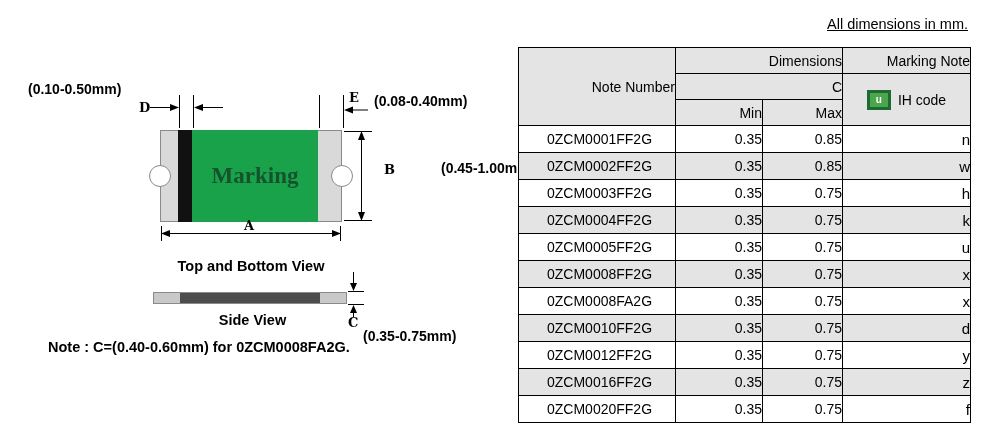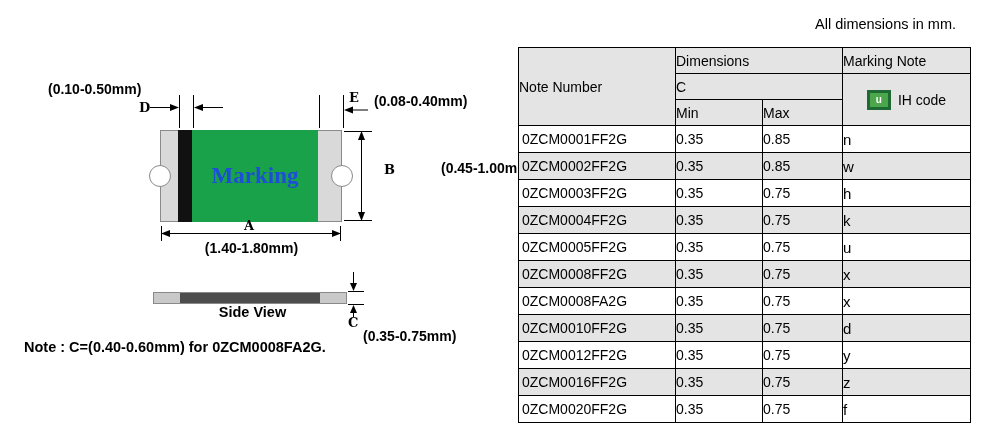--- a/index.html
+++ b/index.html
@@ -24,54 +24,54 @@
 
   .comp-outer { left:160px; top:130px; width:182px; height:92px; background:#d9d9d9; border:1px solid #8a8a8a; }
   .comp-stripe { left:178px; top:130px; width:14px; height:92px; }
   .comp-green { left:192px; top:130px; width:126px; height:92px; }
   .notch { width:22px; height:22px; border-radius:50%; background:#fff; border:1px solid #8a8a8a; }
   .notch-left { left:149px; top:165px; }
   .notch-right { left:331px; top:165px; }
   .marking {
     left:192px; top:130px; width:126px; height:92px;
     display:flex; align-items:center; justify-content:center;
-    color:#1d4ed8; font-family:"Liberation Serif", serif; font-size:23px; font-weight:bold;
+    color:#14532d; font-family:"Liberation Serif", serif; font-size:23px; font-weight:bold;
   }
   .side-outer { left:153px; top:292px; width:194px; height:12px; background:#c9c9c9; border:1px solid #8a8a8a; }
   .side-dark  { left:180px; top:293px; width:140px; height:10px; }
 
   .note { font-weight:bold; font-size:14.5px; white-space:nowrap; }
   .units { font-size:14.5px; white-space:nowrap; }
 
   
   .tablewrap { left:518px; top:47px; }
   table { border-collapse:collapse; table-layout:fixed; }
   col.c-part { width:157px; } col.c-min { width:87px; } col.c-max { width:80px; } col.c-code { width:128px; }
-  th, td { border:1px solid #000; font-size:14px; font-weight:normal; text-align:left; padding:0; overflow:hidden; }
+  th, td { border:1px solid #000; font-size:14px; font-weight:normal; text-align:right; padding:0; overflow:hidden; }
   thead tr { height:26px; }
   thead th { background:#e4e4e4; }
   tbody tr { height:27px; }
   tbody tr.alt td { background:#e4e4e4; }
-  td.part { text-align:left; padding-left:3px; }
+  td.part { text-align:left; padding-left:28px; }
   td.code { font-size:15px; }
   .ihcell { display:flex; align-items:center; justify-content:center; gap:7px; }
   .chip {
     width:24px; height:20px; background:#1d6b33;
     display:flex; align-items:center; justify-content:center;
   }
   .chip-inner {
     width:18px; height:14px; background:#4ca64c;
     display:flex; align-items:center; justify-content:center;
     color:#fff; font-size:10px; font-weight:bold; line-height:1;
   }
 </style>
 </head>
 <body>
 
-<div class="abs units" style="right:44px; top:16px;">All dimensions in mm.</div>
+<div class="abs units" style="right:32px; top:16px;text-decoration:underline;">All dimensions in mm.</div>
 
 <div class="abs" style="left:0; top:0; width:510px; height:435px;">
 
   <svg class="abs dims" style="left:0; top:0;" width="510" height="435">
 
     <line x1="179.5" y1="95" x2="179.5" y2="128"></line>
     <line x1="193.5" y1="95" x2="193.5" y2="128"></line>
     <line x1="150" y1="107.5" x2="171" y2="107.5"></line>
     <polygon points="179,107.5 170,104 170,111"></polygon>
     <line x1="202" y1="107.5" x2="223" y2="107.5"></line>
@@ -102,42 +102,42 @@
     <polygon points="353.5,305 350,313 357,313"></polygon>
   </svg>
 
   <div class="abs comp-outer"></div>
   <div class="abs comp-stripe" style="background: rgb(17, 17, 17);"></div>
   <div class="abs comp-green" style="background: rgb(26, 162, 75);"></div>
   <div class="abs notch notch-left"></div>
   <div class="abs notch notch-right"></div>
   <div class="abs marking">Marking</div>
 
-  <div class="abs dimval" style="left:28px; top:81px;margin-left:20px;">(0.10-0.50mm)</div>
+  <div class="abs dimval" style="left:28px; top:81px;">(0.10-0.50mm)</div>
   <div class="abs dimletter" style="left:139px; top:100px;">D</div>
 
   <div class="abs dimletter" style="left:349px; top:90px;">E</div>
   <div class="abs dimval" style="left:374px; top:93px;">(0.08-0.40mm)</div>
 
   <div class="abs dimletter" style="left:384px; top:162px;">B</div>
   <div class="abs dimval" style="left:400px; top:160px;margin-left:41px;">(0.45-1.00mm)</div>
 
   <div class="abs dimletter" style="left:244px; top:218px;">A</div>
-  <div class="abs dimval center" style="left:161px; top:240px; width:181px;">(1.40-1.80mm)</div>
-
+
+  <div class="abs viewlabel center" style="left:131px; top:258px; width:240px;">Top and Bottom View</div>
 
   <div class="abs side-outer"></div>
   <div class="abs side-dark" style="background: rgb(77, 77, 77);"></div>
 
-  <div class="abs viewlabel center" style="left:180px; top:304px; width:145px;">Side View</div>
+  <div class="abs viewlabel center" style="left:180px; top:312px; width:145px;">Side View</div>
 
   <div class="abs dimletter" style="left:348px; top:315px;">C</div>
   <div class="abs dimval" style="left:363px; top:328px;">(0.35-0.75mm)</div>
 
-  <div class="abs note" style="left:24px; top:339px;">Note : C=(0.40-0.60mm) for 0ZCM0008FA2G.</div>
+  <div class="abs note" style="left:48px; top:339px;">Note : C=(0.40-0.60mm) for 0ZCM0008FA2G.</div>
 </div>
 
 <div class="abs tablewrap">
   <table>
     <colgroup>
       <col class="c-part">
         <col class="c-min">
         <col class="c-max">
         <col class="c-code">
     </colgroup>

